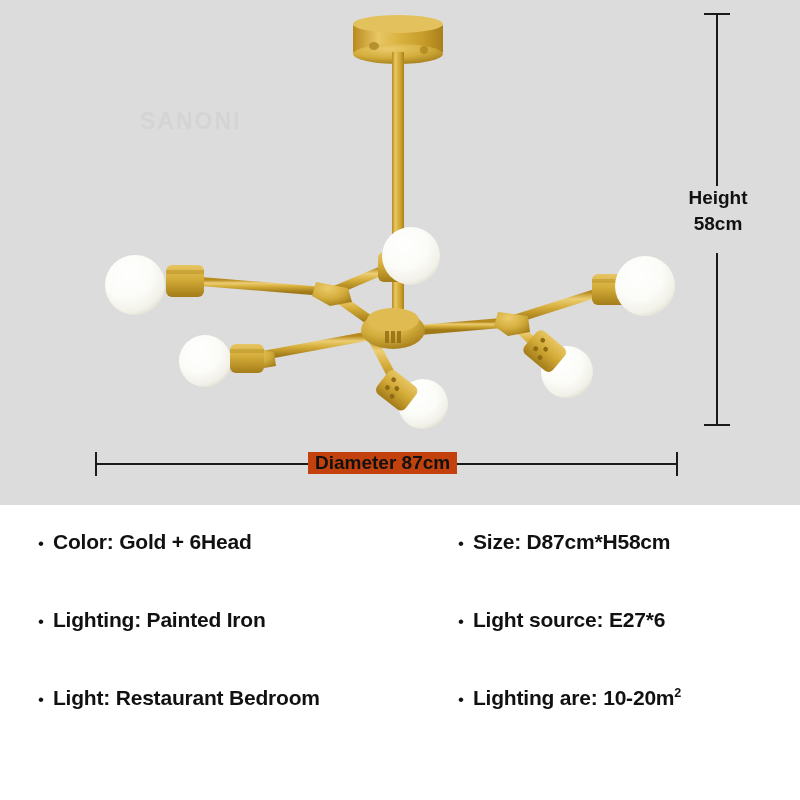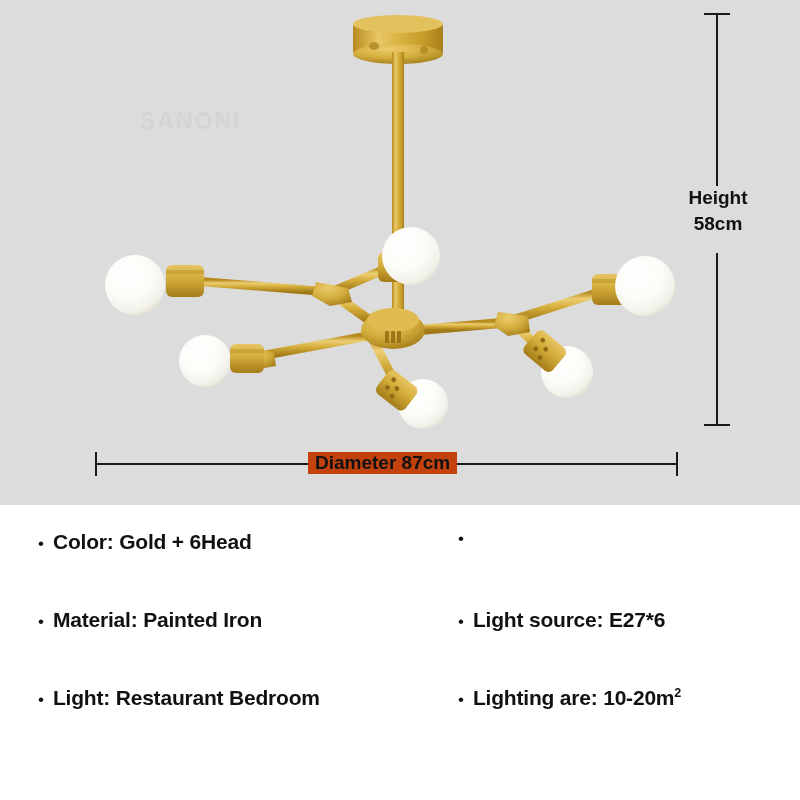--- a/index.html
+++ b/index.html
@@ -273,31 +273,32 @@
 
   <div id="specs">
 
     <div class="spec-col" id="spec-col-left">
       <div class="spec-item">
         <span class="spec-bullet">•</span>
         <span class="spec-text">Color: Gold + 6Head</span>
       </div>
       <div class="spec-item">
         <span class="spec-bullet">•</span>
-        <span class="spec-text">Material: Painted Iron</span>
+        <span class="spec-text">Lighting: Painted Iron</span>
       </div>
       <div class="spec-item">
         <span class="spec-bullet">•</span>
         <span class="spec-text">Light: Restaurant Bedroom</span>
       </div>
     </div>
 
     <div class="spec-col" id="spec-col-right">
       <div class="spec-item">
         <span class="spec-bullet">•</span>
+        <span class="spec-text">Size: D87cm*H58cm</span>
       </div>
       <div class="spec-item">
         <span class="spec-bullet">•</span>
         <span class="spec-text">Light source: E27*6</span>
       </div>
       <div class="spec-item">
         <span class="spec-bullet">•</span>
         <span class="spec-text"><span>Lighting are: 10-20m</span><sup>2</sup></span>
       </div>
     </div>

